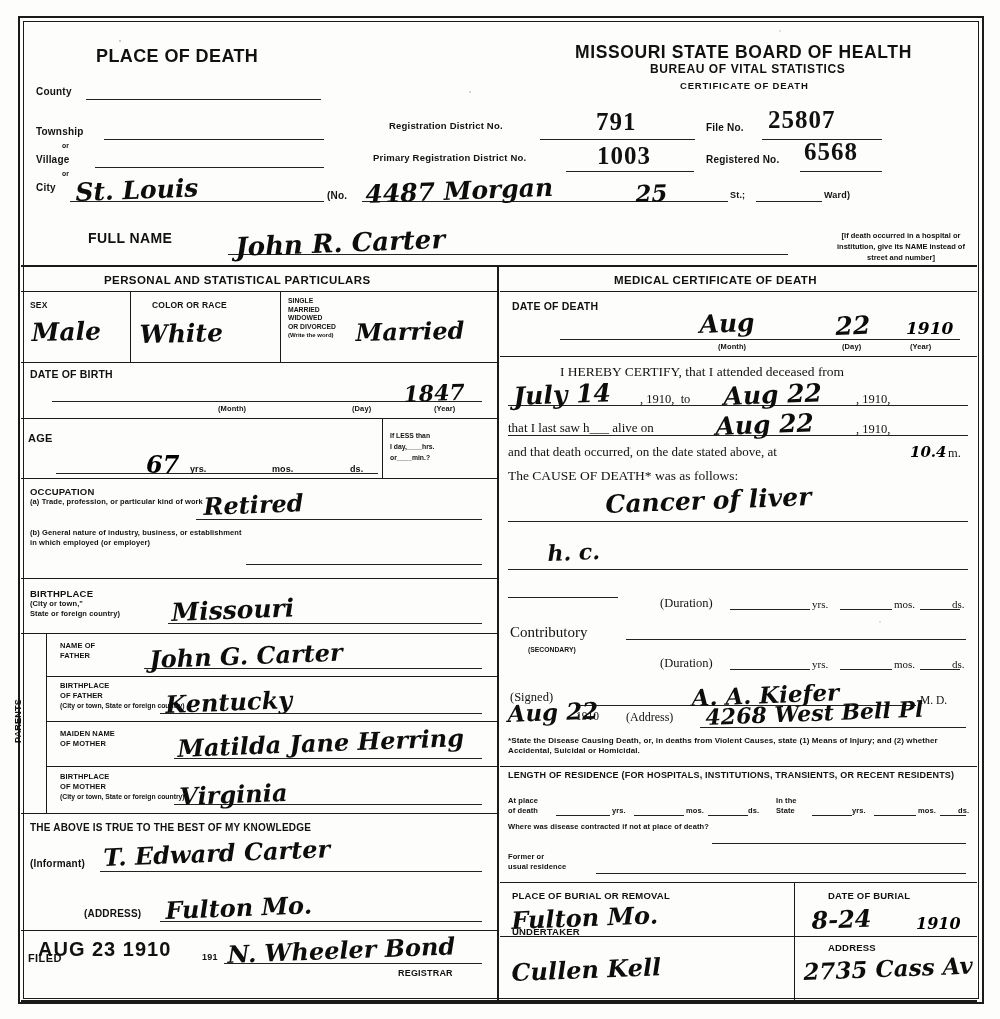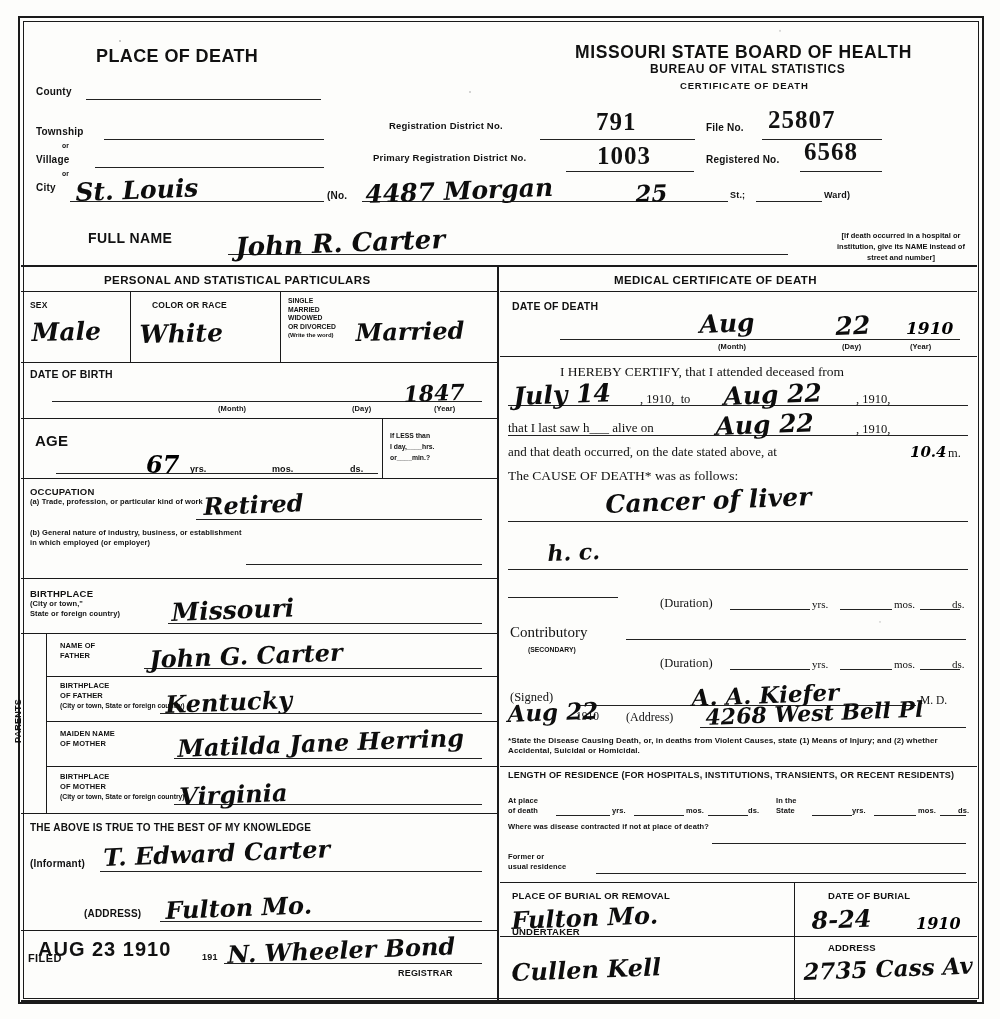--- a/index.html
+++ b/index.html
@@ -126,21 +126,21 @@
   <div class="abs hline1" style="left:21px;top:362px;width:476px;"></div>
 
   <div class="abs tiny" style="left:30px;top:368px;font-size:10.5px;">DATE OF BIRTH</div>
   <div class="abs line" style="left:52px;top:400px;width:430px;height:1px;"></div>
   <div class="abs hw" style="left:404px;top:381px;font-size:22px;">1847</div>
   <div class="abs tiny2" style="left:218px;top:404px;">(Month)</div>
   <div class="abs tiny2" style="left:352px;top:404px;">(Day)</div>
   <div class="abs tiny2" style="left:434px;top:404px;">(Year)</div>
   <div class="abs hline1" style="left:21px;top:418px;width:476px;"></div>
 
-  <div class="abs tiny" style="left:35px;top:432px;font-size:15px;text-align:center;">AGE</div>
+  <div class="abs tiny" style="left:28px;top:432px;font-size:11px;text-align:center;">AGE</div>
   <div class="abs line" style="left:56px;top:472px;width:322px;height:1px;"></div>
   <div class="abs hwb" style="left:146px;top:450px;font-size:24px;">67</div>
   <div class="abs tiny2" style="left:190px;top:464px;font-size:9px;">yrs.</div>
   <div class="abs tiny2" style="left:272px;top:464px;font-size:9px;">mos.</div>
   <div class="abs tiny2" style="left:350px;top:464px;font-size:9px;">ds.</div>
   <div class="abs vline" style="left:382px;top:418px;height:60px;width:1px;"></div>
   <div class="abs micro" style="left:390px;top:430px;line-height:11px;">
     <div>If LESS than</div>
     <div>I day,____hrs.</div>
     <div>or____min.?</div>

